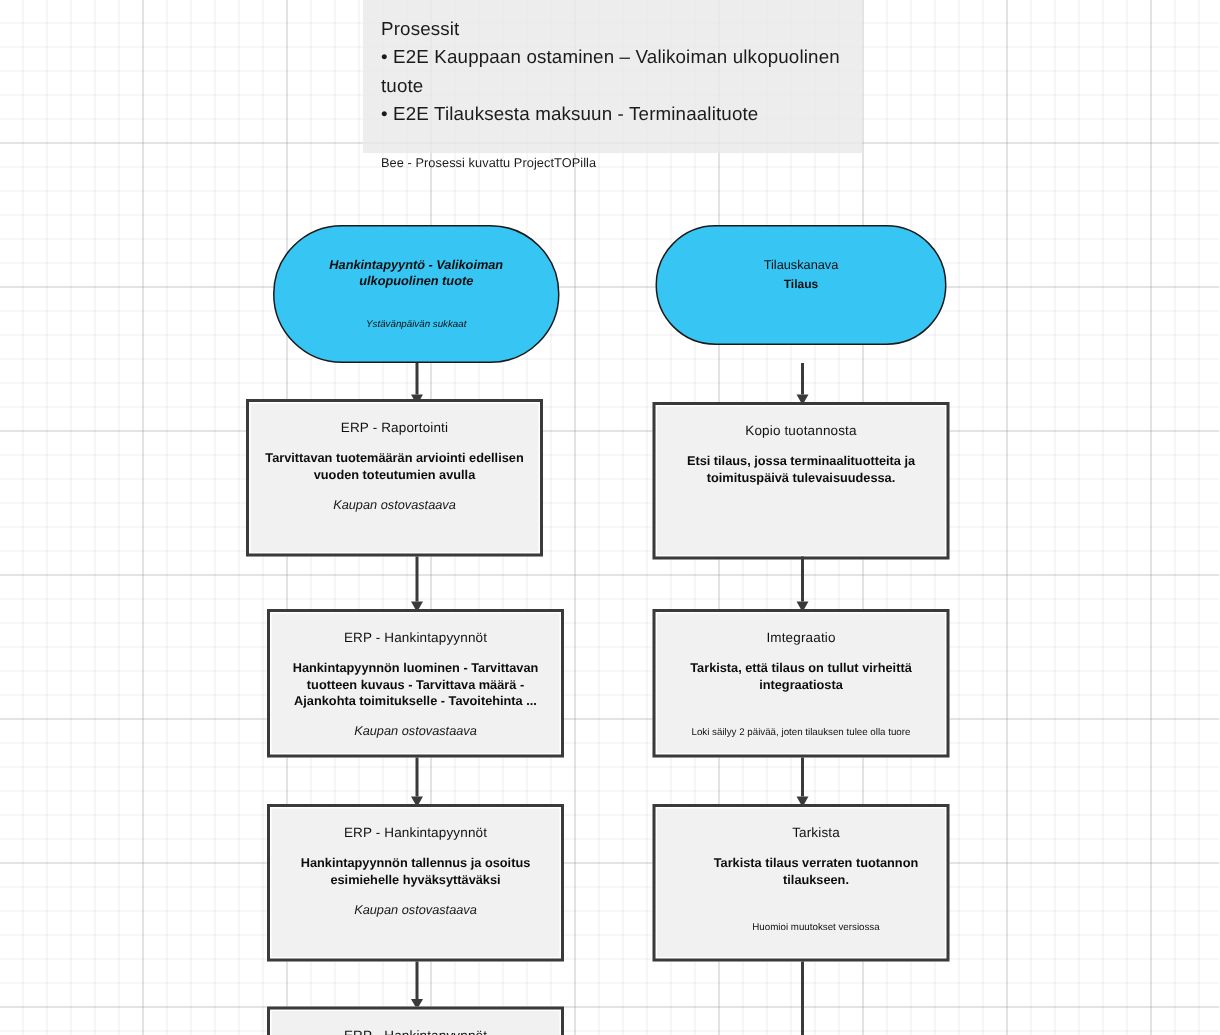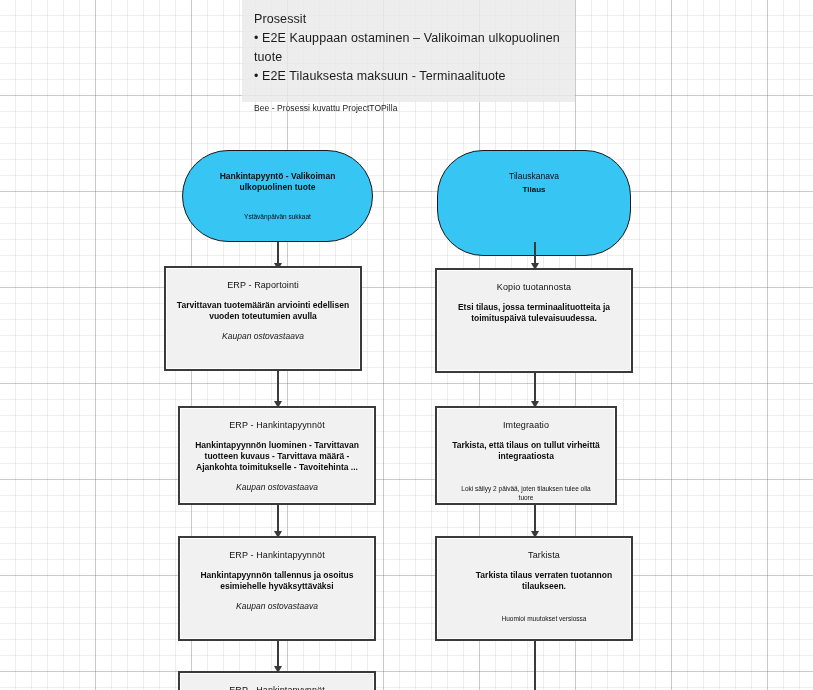--- a/index.html
+++ b/index.html
@@ -169,21 +169,21 @@
 
 <div id="canvas"></div>
 
 <div id="legend">
   <div class="legend-title">Prosessit</div>
   <div class="legend-item">• E2E Kauppaan ostaminen – Valikoiman ulkopuolinen tuote</div>
   <div class="legend-item">• E2E Tilauksesta maksuun - Terminaalituote</div>
   <div class="legend-note">Bee - Prosessi kuvattu ProjectTOPilla</div>
 </div>
 
-<div class="node node-start" style="left:182px; top:150px; width:191px; height:92px;">
+<div class="node node-start" style="left:182px; top:150px; width:191px; height:92px;font-style:italic;">
   <div class="n-head">Hankintapyyntö - Valikoiman ulkopuolinen tuote</div>
   <div class="n-note">Ystävänpäivän sukkaat</div>
 </div>
 
 <div class="connector" style="left:277px; top:242px; height:28px;">
   <div class="line" style="height:21px;"></div>
   <div class="head" style="top:21px;"></div>
 </div>
 
 <div class="node node-task" style="left:164px; top:266px; width:198px; height:105px;">
@@ -216,41 +216,41 @@
 
 <div class="connector" style="left:277px; top:641px; height:32px;">
   <div class="line" style="height:25px;"></div>
   <div class="head" style="top:25px;"></div>
 </div>
 
 <div class="node node-task" style="left:178px; top:671px; width:198px; height:105px;">
   <div class="n-head">ERP - Hankintapyynnöt</div>
 </div>
 
-<div class="node node-start thin-head" style="left:437px; top:150px; width:194px; height:106px;">
+<div class="node node-start thin-head" style="left:437px; top:150px; width:194px; height:80px;">
   <div class="n-head">Tilauskanava</div>
   <div class="n-sub">Tilaus</div>
 </div>
 
 <div class="connector" style="left:534px; top:242px; height:28px;">
   <div class="line" style="height:21px;"></div>
   <div class="head" style="top:21px;"></div>
 </div>
 
 <div class="node node-task" style="left:435px; top:268px; width:198px; height:105px;">
   <div class="n-head">Kopio tuotannosta</div>
   <div class="n-body">Etsi tilaus, jossa terminaalituotteita ja toimituspäivä tulevaisuudessa.</div>
 </div>
 
 <div class="connector" style="left:534px; top:371px; height:37px;">
   <div class="line" style="height:30px;"></div>
   <div class="head" style="top:30px;"></div>
 </div>
 
-<div class="node node-task" style="left:435px; top:406px; width:182px; height:99px;">
+<div class="node node-task" style="left:435px; top:406px; width:198px; height:99px;">
   <div class="n-head">Imtegraatio</div>
   <div class="n-body">Tarkista, että tilaus on tullut virheittä integraatiosta</div>
   <div class="n-note">Loki säilyy 2 päivää, joten tilauksen tulee olla tuore</div>
 </div>
 
 <div class="connector" style="left:534px; top:505px; height:33px;">
   <div class="line" style="height:26px;"></div>
   <div class="head" style="top:26px;"></div>
 </div>
 

